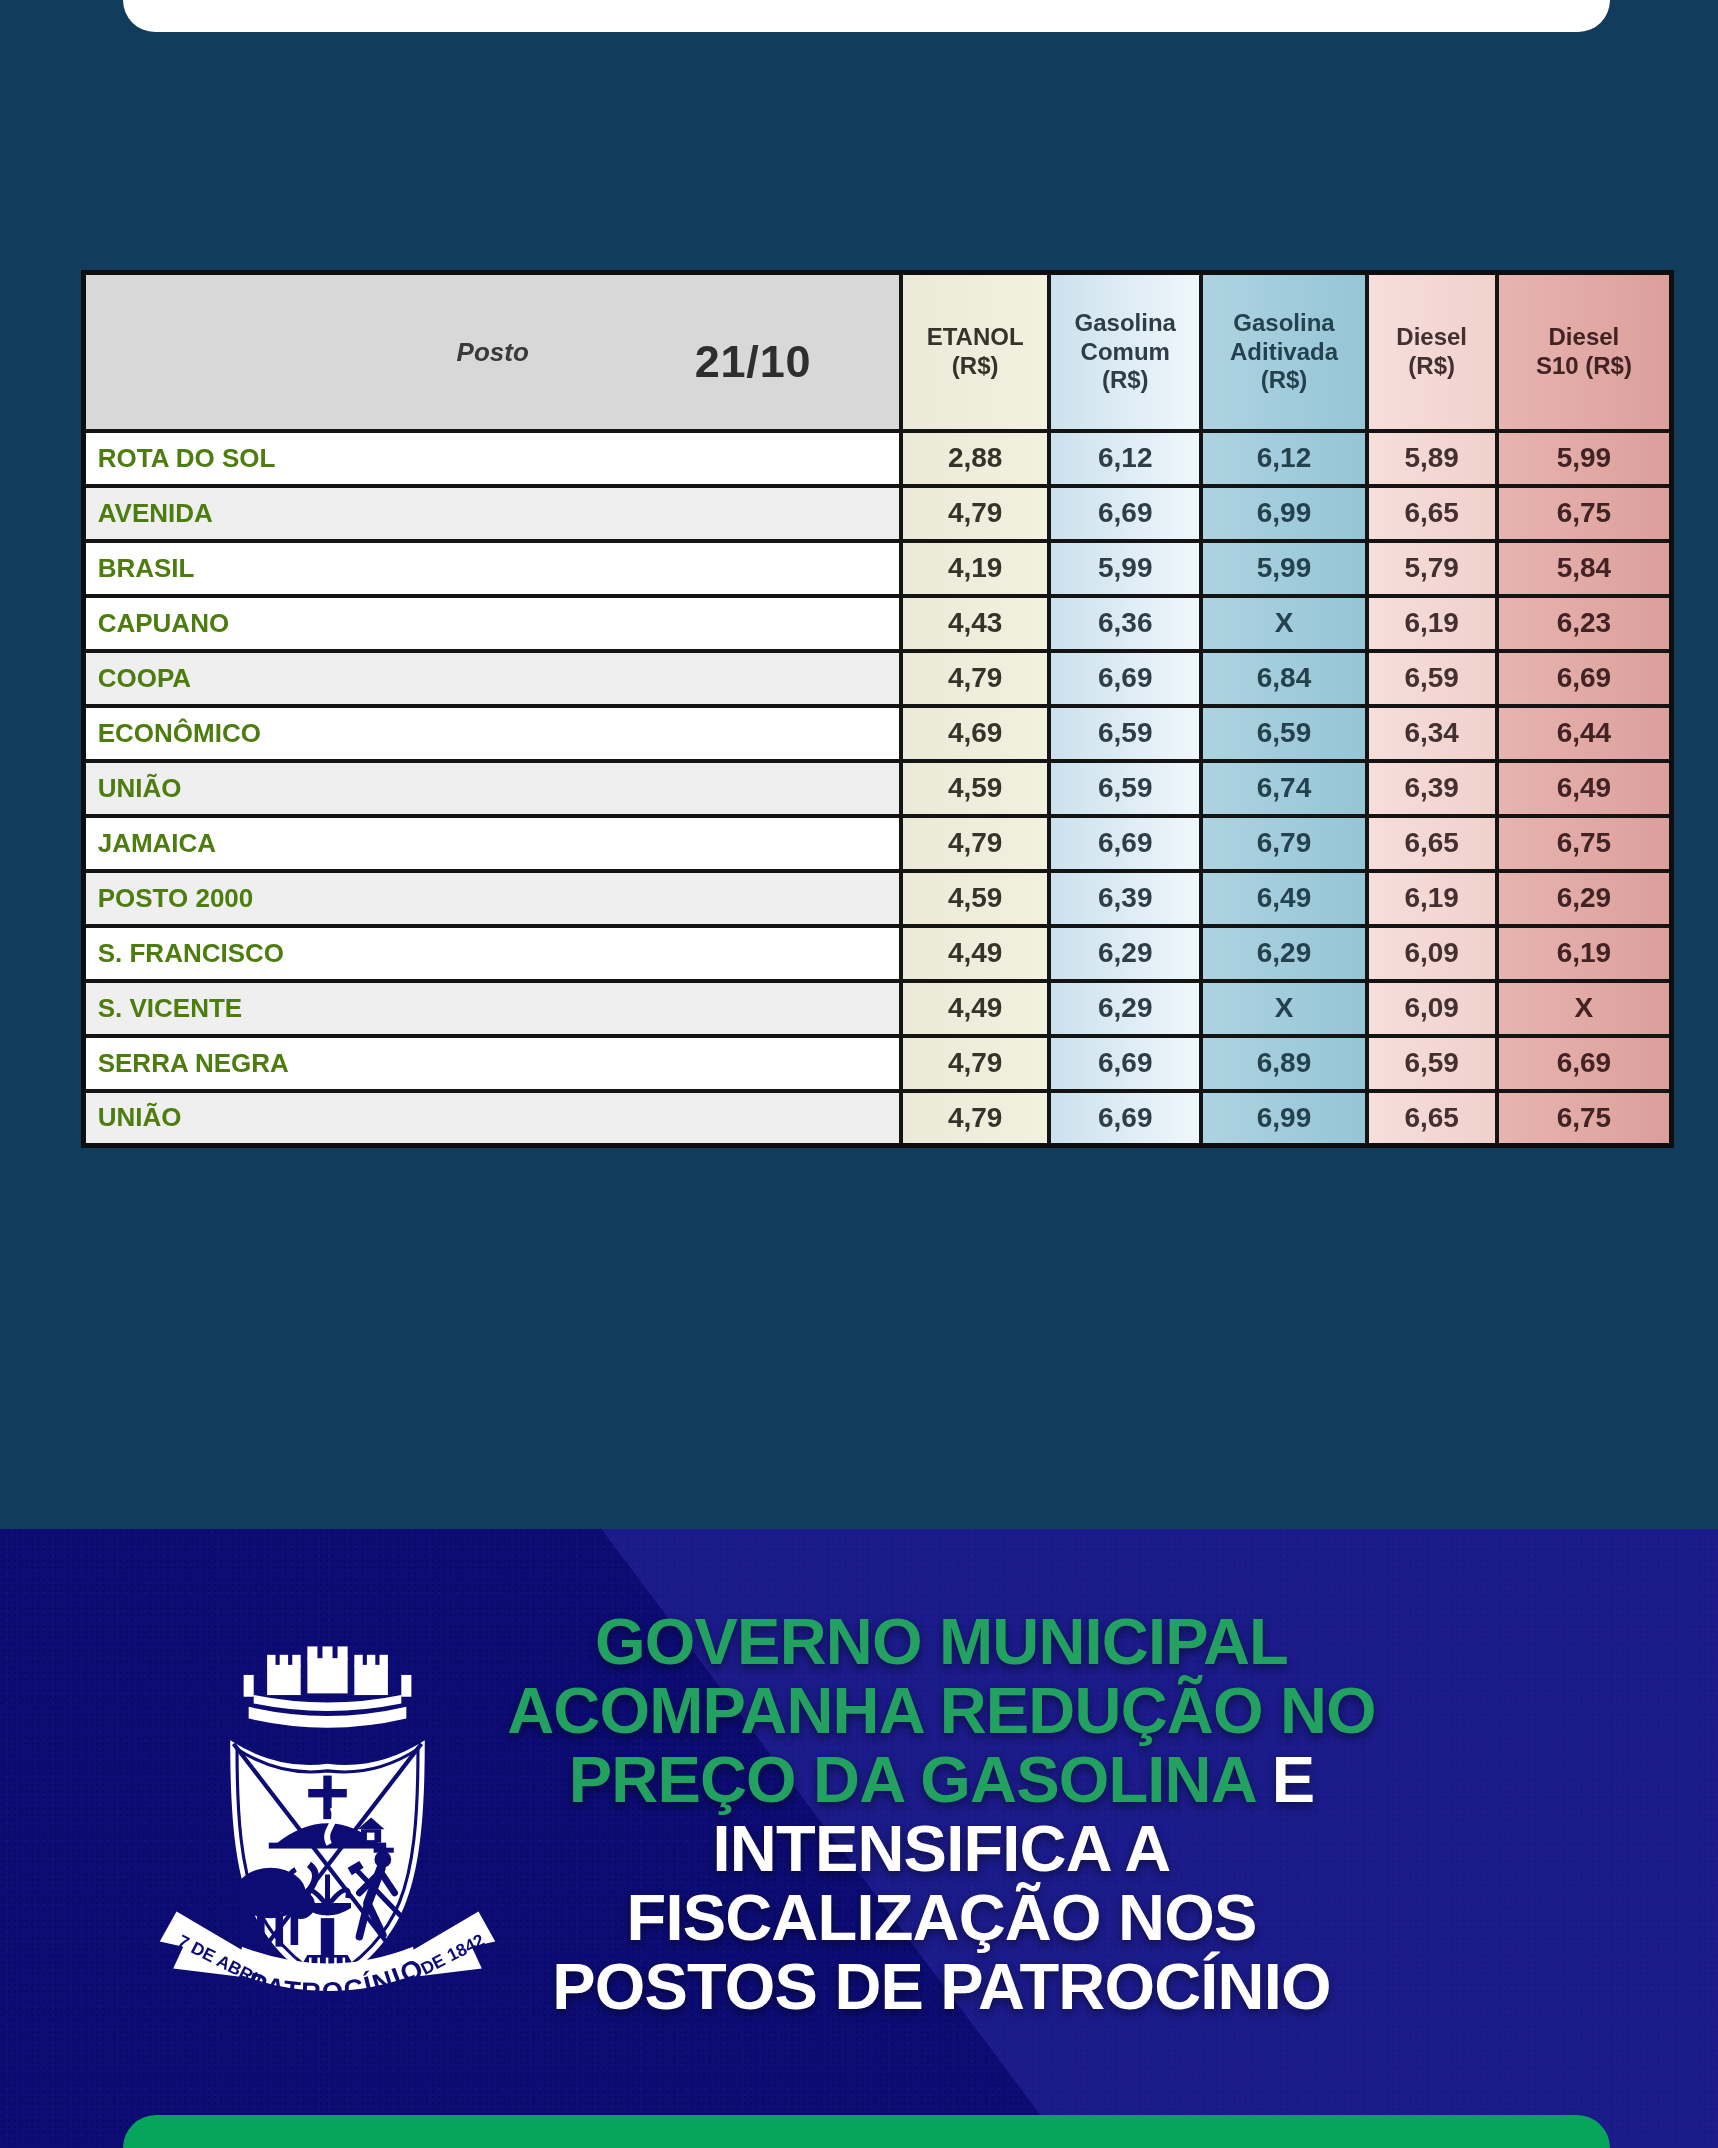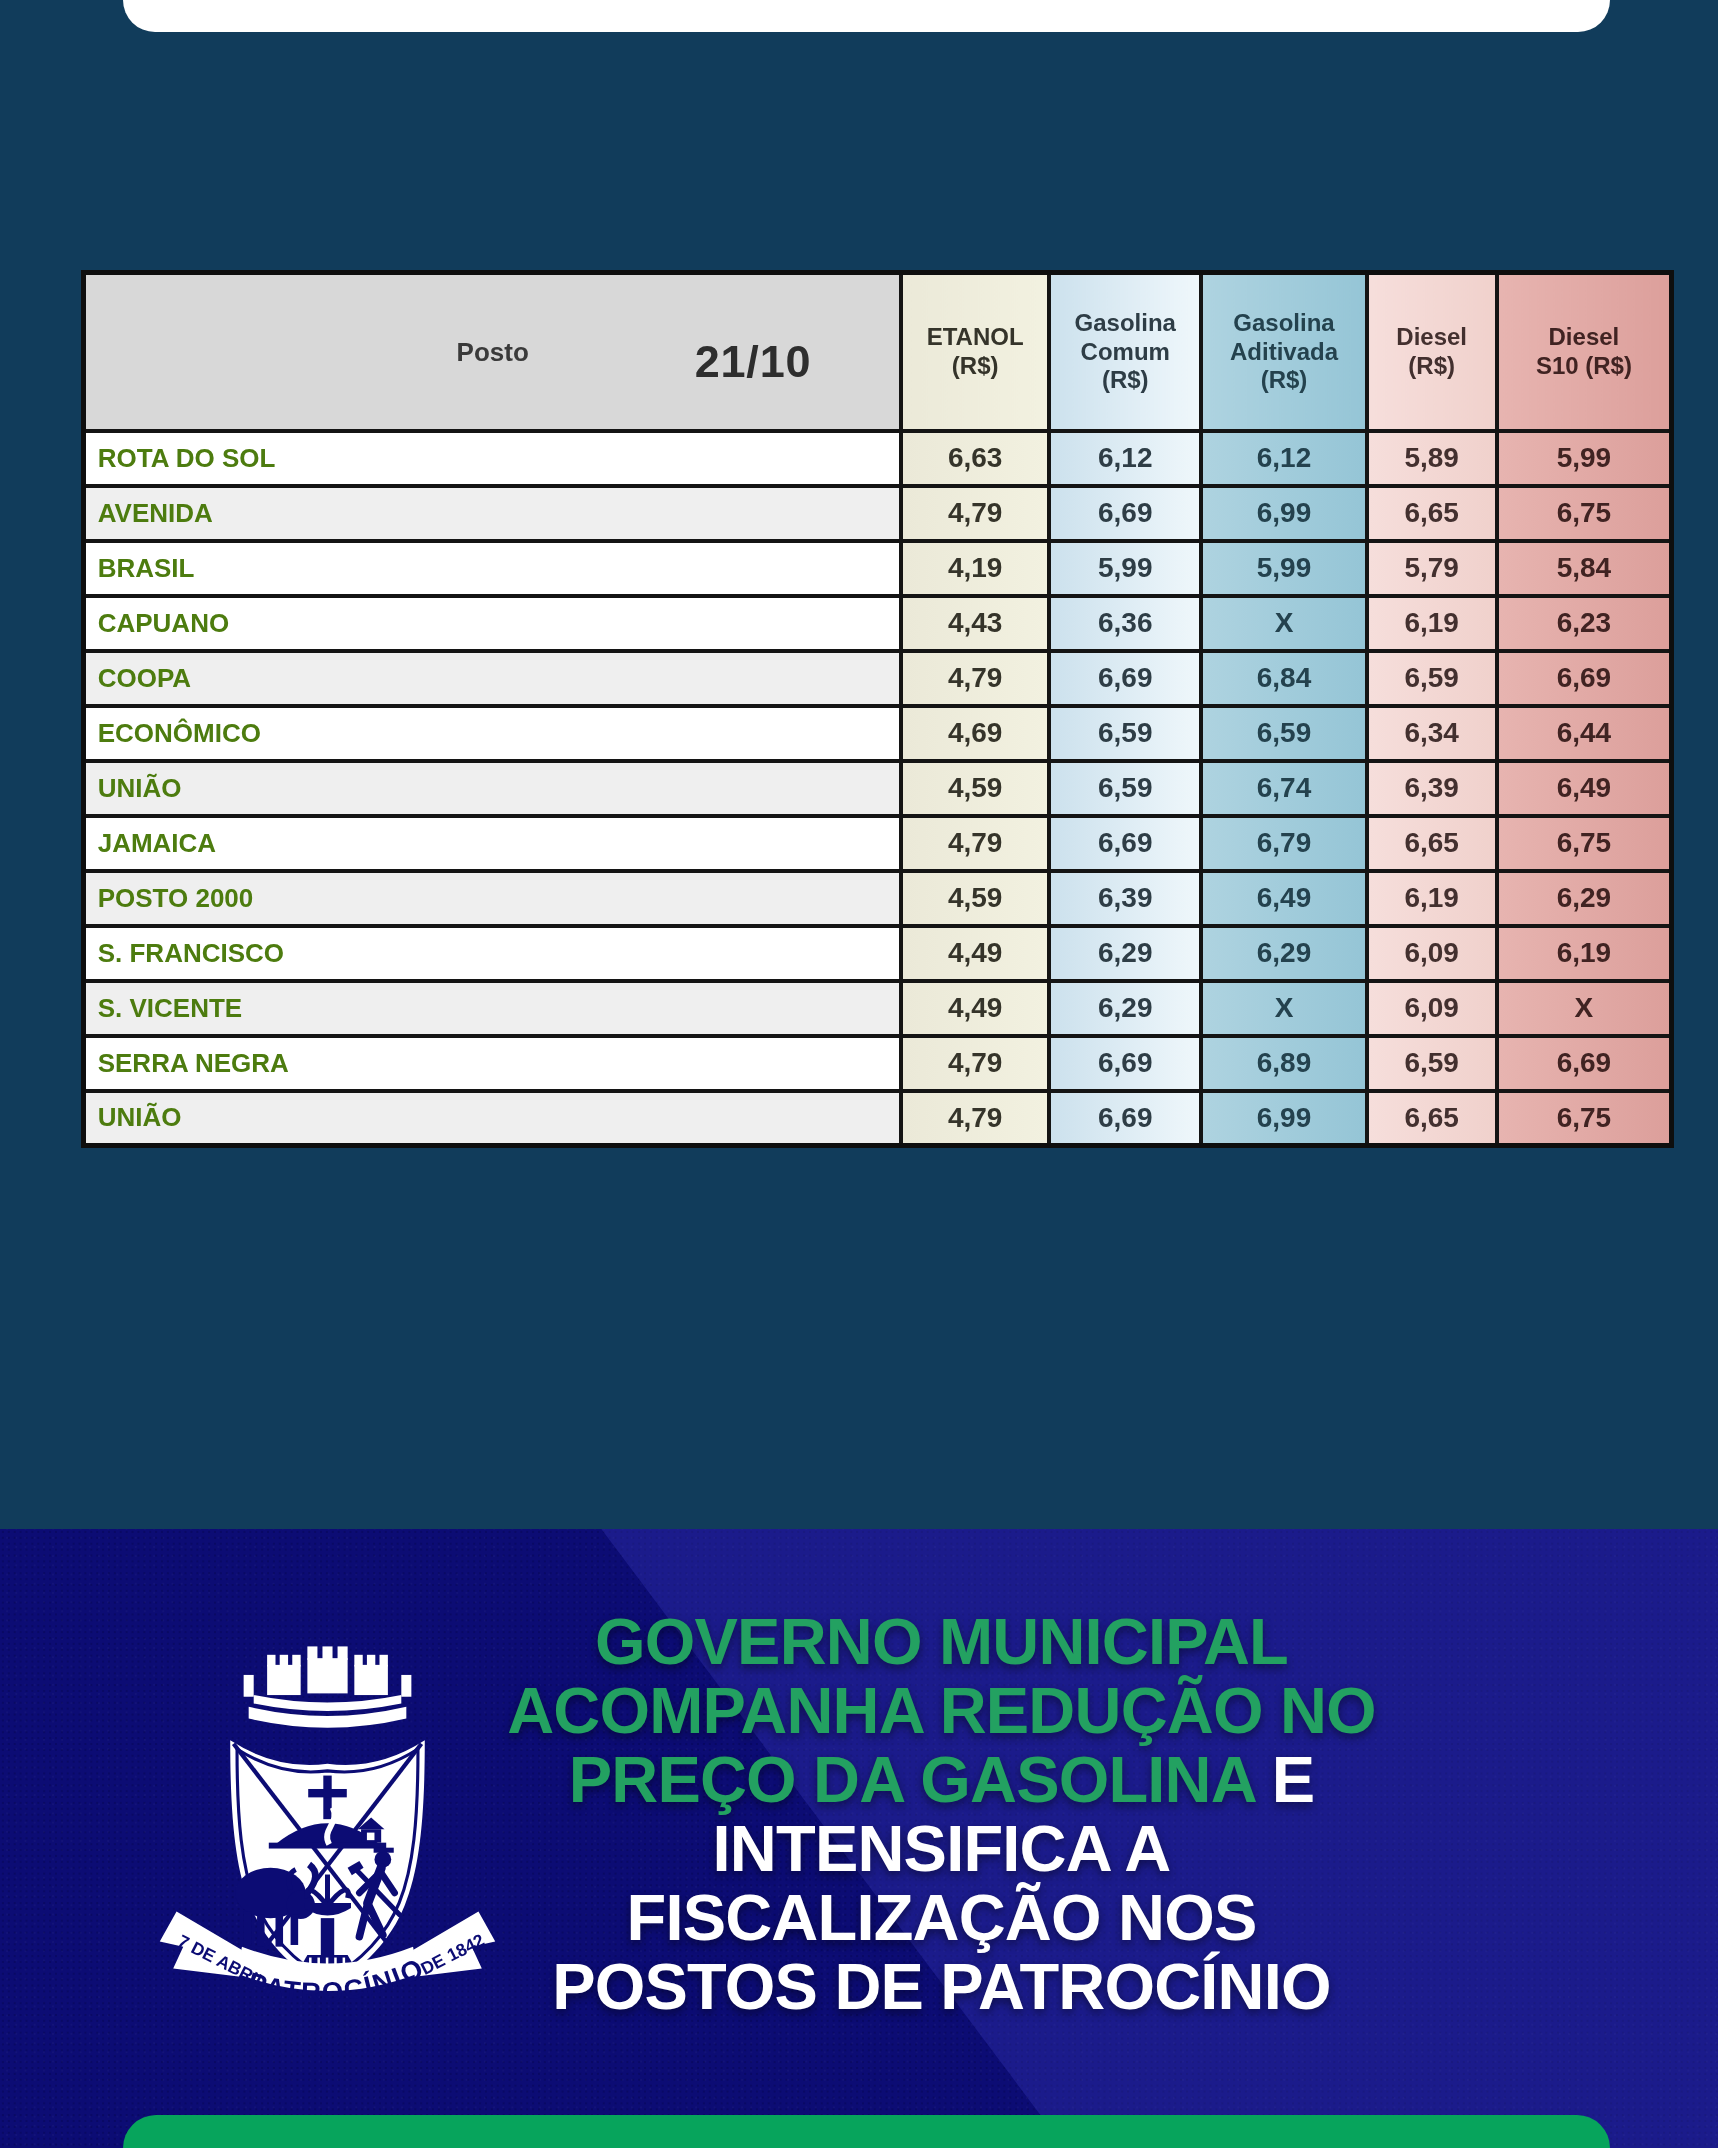--- a/index.html
+++ b/index.html
@@ -17,21 +17,21 @@
     position:absolute;left:81px;top:270px;width:1593px;
     border-collapse:collapse;table-layout:fixed;
     background:#fff;border:5.9px solid #0e0e0e;
   }
   table.prices th,table.prices td{border:4.2px solid #141414;overflow:hidden;}
   tr.header-row{height:158px;}
   tbody.rows tr{height:55px;}
   th.posto{background:#d8d8d8;position:relative;}
   th.posto .posto-label{
     position:absolute;left:50%;top:50%;transform:translate(-50%,-50%);
-    font-size:26px;font-weight:bold;color:#3a3a3a;
+    font-size:26px;font-weight:bold;color:#3a3a3a;font-style:italic;
   }
   th.posto .date-label{
     position:absolute;right:88px;top:50%;transform:translateY(-50%);
     font-size:45px;font-weight:bold;color:#2e2e2e;letter-spacing:0.8px;margin-top:10px;
   }
   th.vh{vertical-align:middle;text-align:center;font-weight:bold;
     font-size:24px;line-height:28.5px;padding:0 3.4px;}
   th.vh div{white-space:nowrap;}
   td.name{background:#ffffff;font-size:26px;font-weight:bold;color:#4d7c0f;
     padding-left:11.7px;text-align:left;white-space:nowrap;}
@@ -115,21 +115,21 @@
           </th>
           <th class="vh col-s10">
             <div>Diesel</div>
             <div>S10 (R$)</div>
           </th>
         </tr>
     </thead>
     <tbody class="rows" id="table-body">
         <tr>
           <td class="name">ROTA DO SOL</td>
-          <td class="val col-etanol">6,63</td>
+          <td class="val col-etanol">2,88</td>
           <td class="val col-comum">6,12</td>
           <td class="val col-aditivada">6,12</td>
           <td class="val col-diesel">5,89</td>
           <td class="val col-s10">5,99</td>
         </tr>
         <tr>
           <td class="name alt">AVENIDA</td>
           <td class="val col-etanol">4,79</td>
           <td class="val col-comum">6,69</td>
           <td class="val col-aditivada">6,99</td>

